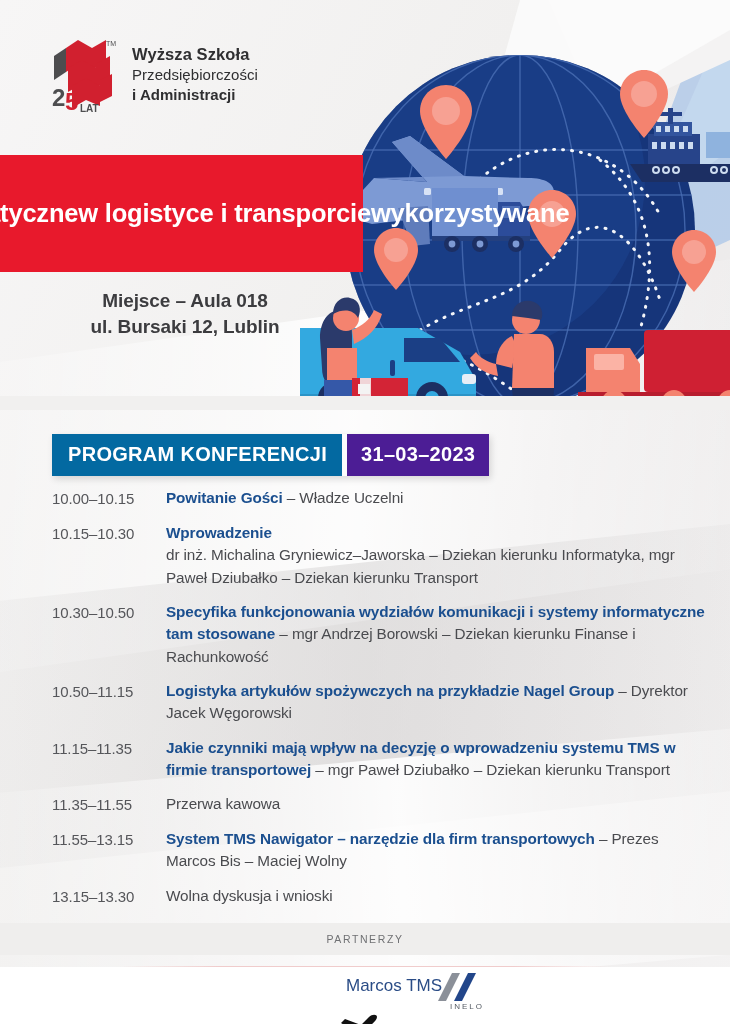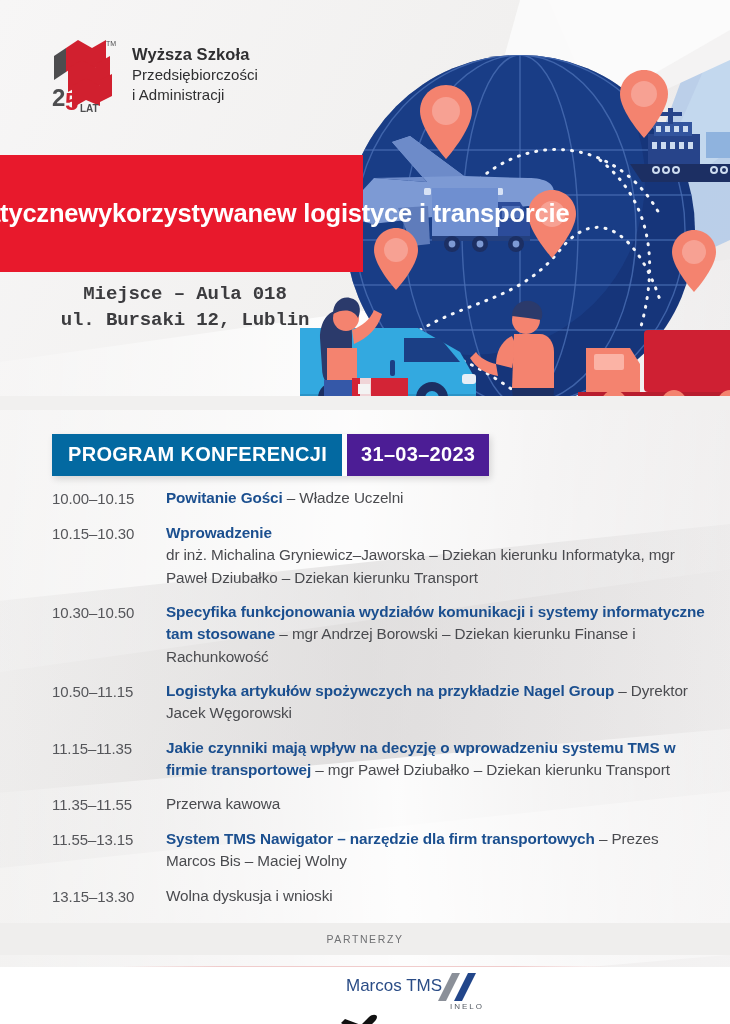--- a/index.html
+++ b/index.html
@@ -60,21 +60,21 @@
   }
   .logo-mark { position: relative; width: 68px; height: 80px; }
   .logo-mark svg { display: block; }
   .logo-text {
     padding-top: 10px;
     color: #2f2f31;
     line-height: 1.30;
   }
   .logo-text .l1 { font-size: 16.5px; font-weight: bold; letter-spacing: .1px; }
   .logo-text .l2 { font-size: 15px; font-weight: 400; letter-spacing: .05px; }
-  .logo-text .l3 { font-size: 15px; font-weight: 400; letter-spacing: .05px; }
+  .logo-text .l3 { font-size: 15px; font-weight: 700; letter-spacing: .05px; }
 
   
   .title-banner {
     position: absolute; left: 0; top: 155px;
     width: 363px; height: 117px;
     background: #e8192c;
     z-index: 7;
     display: flex; 
     align-items: center; justify-content: center;
     padding: 0 14px 0 18px;
@@ -84,24 +84,23 @@
     font-weight: bold;
     font-size: 25.5px;
     line-height: 1.30;
     text-align: center;
     white-space: nowrap;
     letter-spacing: -0.2px;
   }
 
   
   .venue {
-    position: absolute; left: 0; top: 281px; width: 370px;
+    position: absolute; left: 0; top: 288px; width: 370px;
     z-index: 7; text-align: center;
     color: #3c3c3f;
-    font-family: Liberation Mono, monospace;
   }
   .venue div {
     font-weight: bold; font-size: 19px; line-height: 1.38;
     letter-spacing: -0.1px;
   }
 
   
   .program-head {
     position: absolute; left: 52px; top: 434px;
     display: flex; z-index: 8;
@@ -408,22 +407,22 @@
     </div>
     <div class="logo-text">
       <div class="l1">Wyższa Szkoła</div>
       <div class="l2">Przedsiębiorczości</div>
       <div class="l3">i Administracji</div>
     </div>
   </div>
 
   <div class="title-banner">
     <div class="tline">Systemy informatyczne</div>
+    <div class="tline">w logistyce i transporcie</div>
     <div class="tline">wykorzystywane</div>
-    <div class="tline">w logistyce i transporcie</div>
   </div>
 
   <div class="venue">
     <div>Miejsce – Aula 018</div>
     <div>ul. Bursaki 12, Lublin</div>
   </div>
 
   <div class="program-head">
     <div class="ph-blue">PROGRAM KONFERENCJI</div>
     <div class="ph-red">31–03–2023</div>

